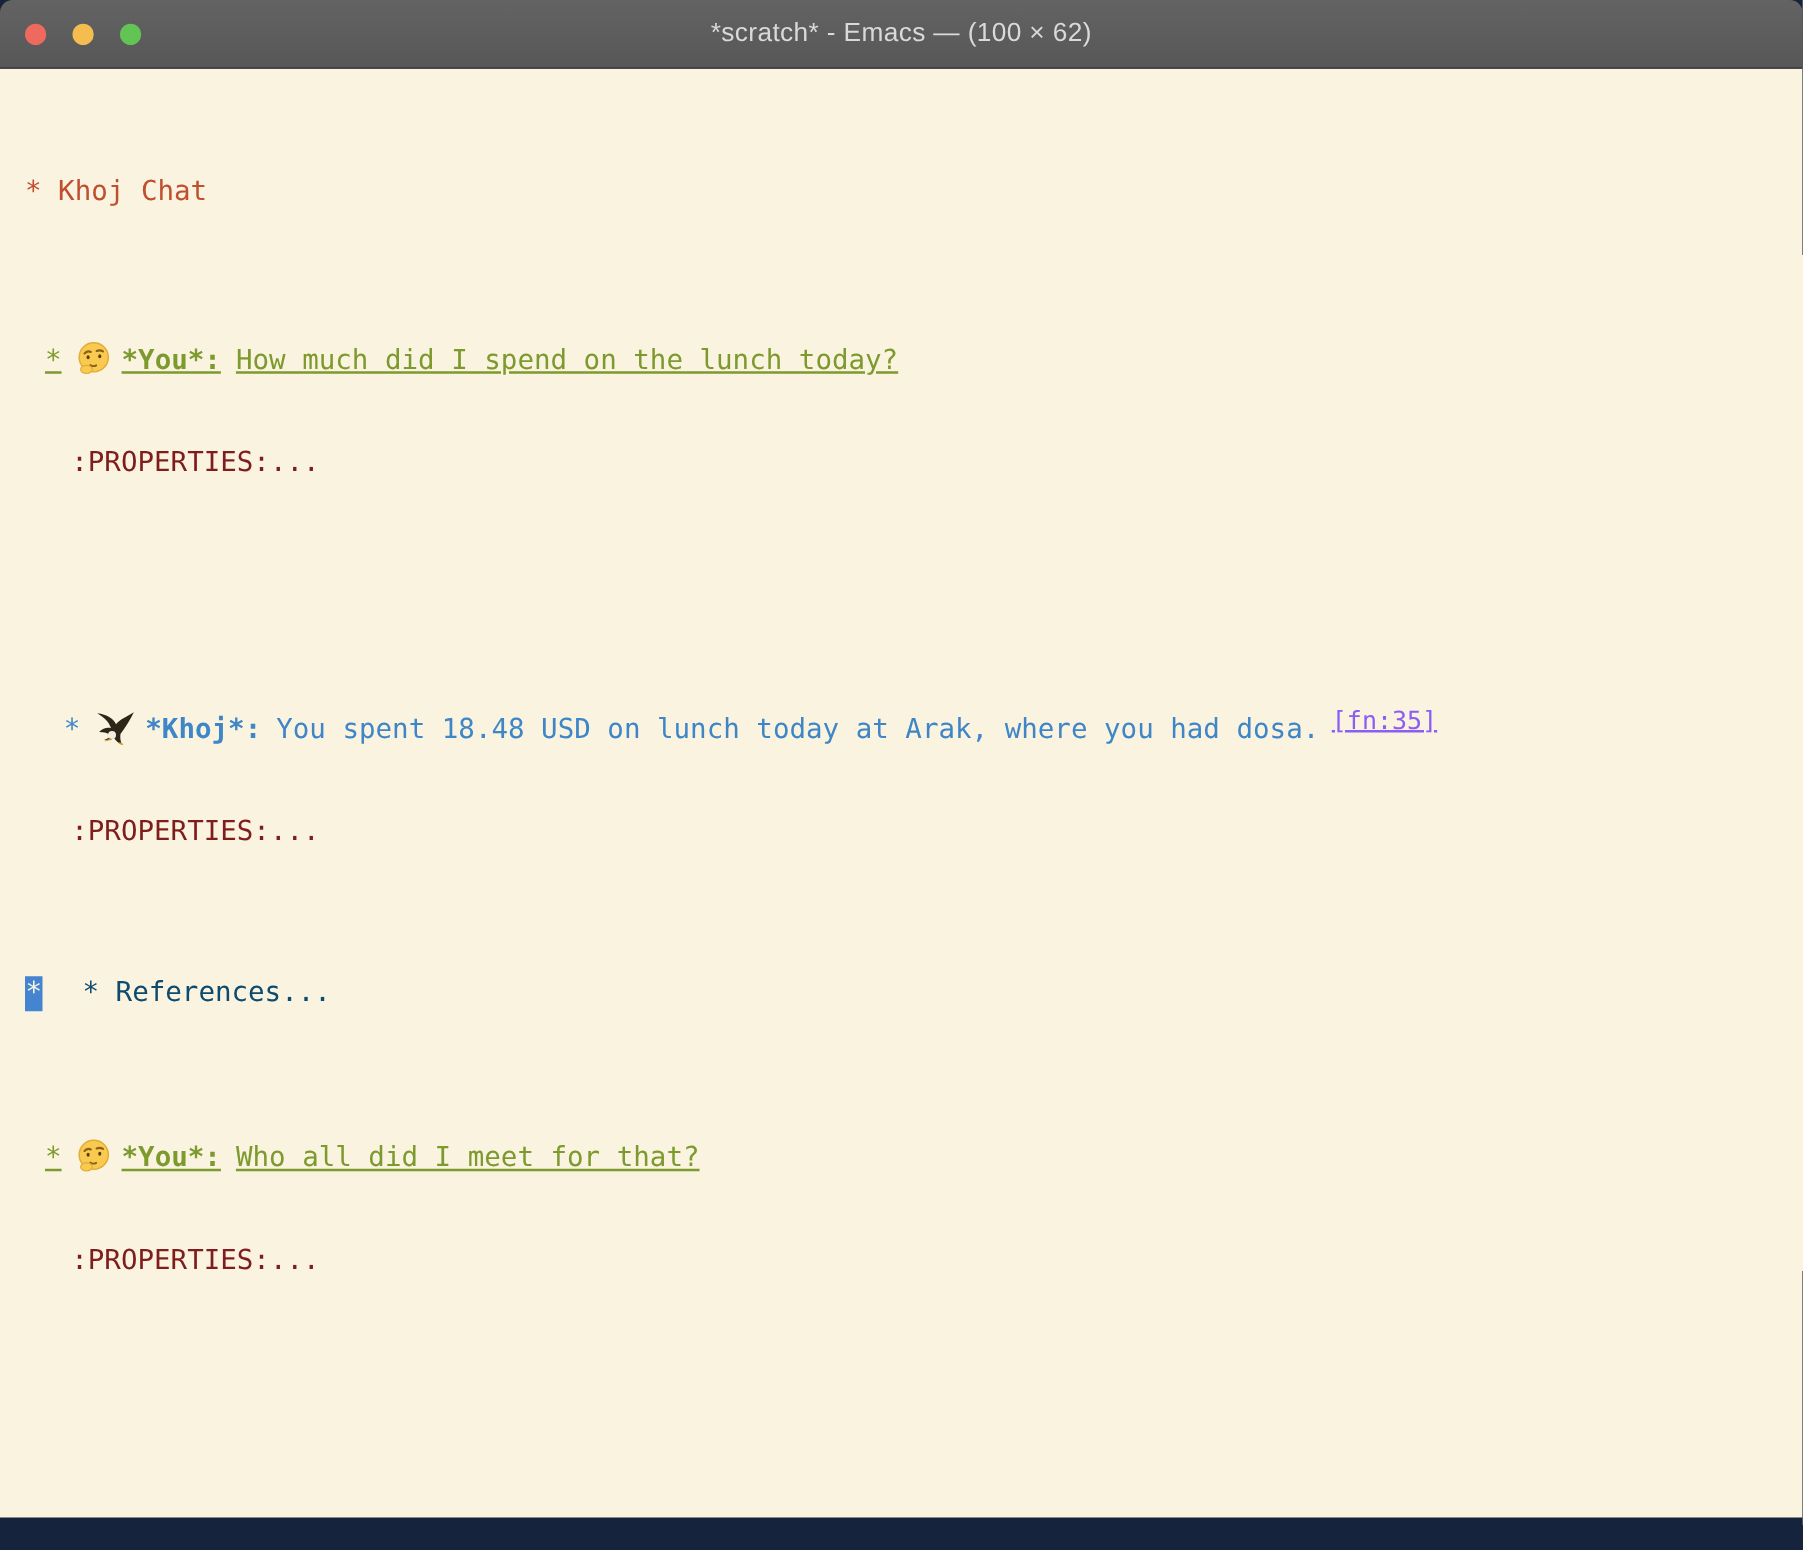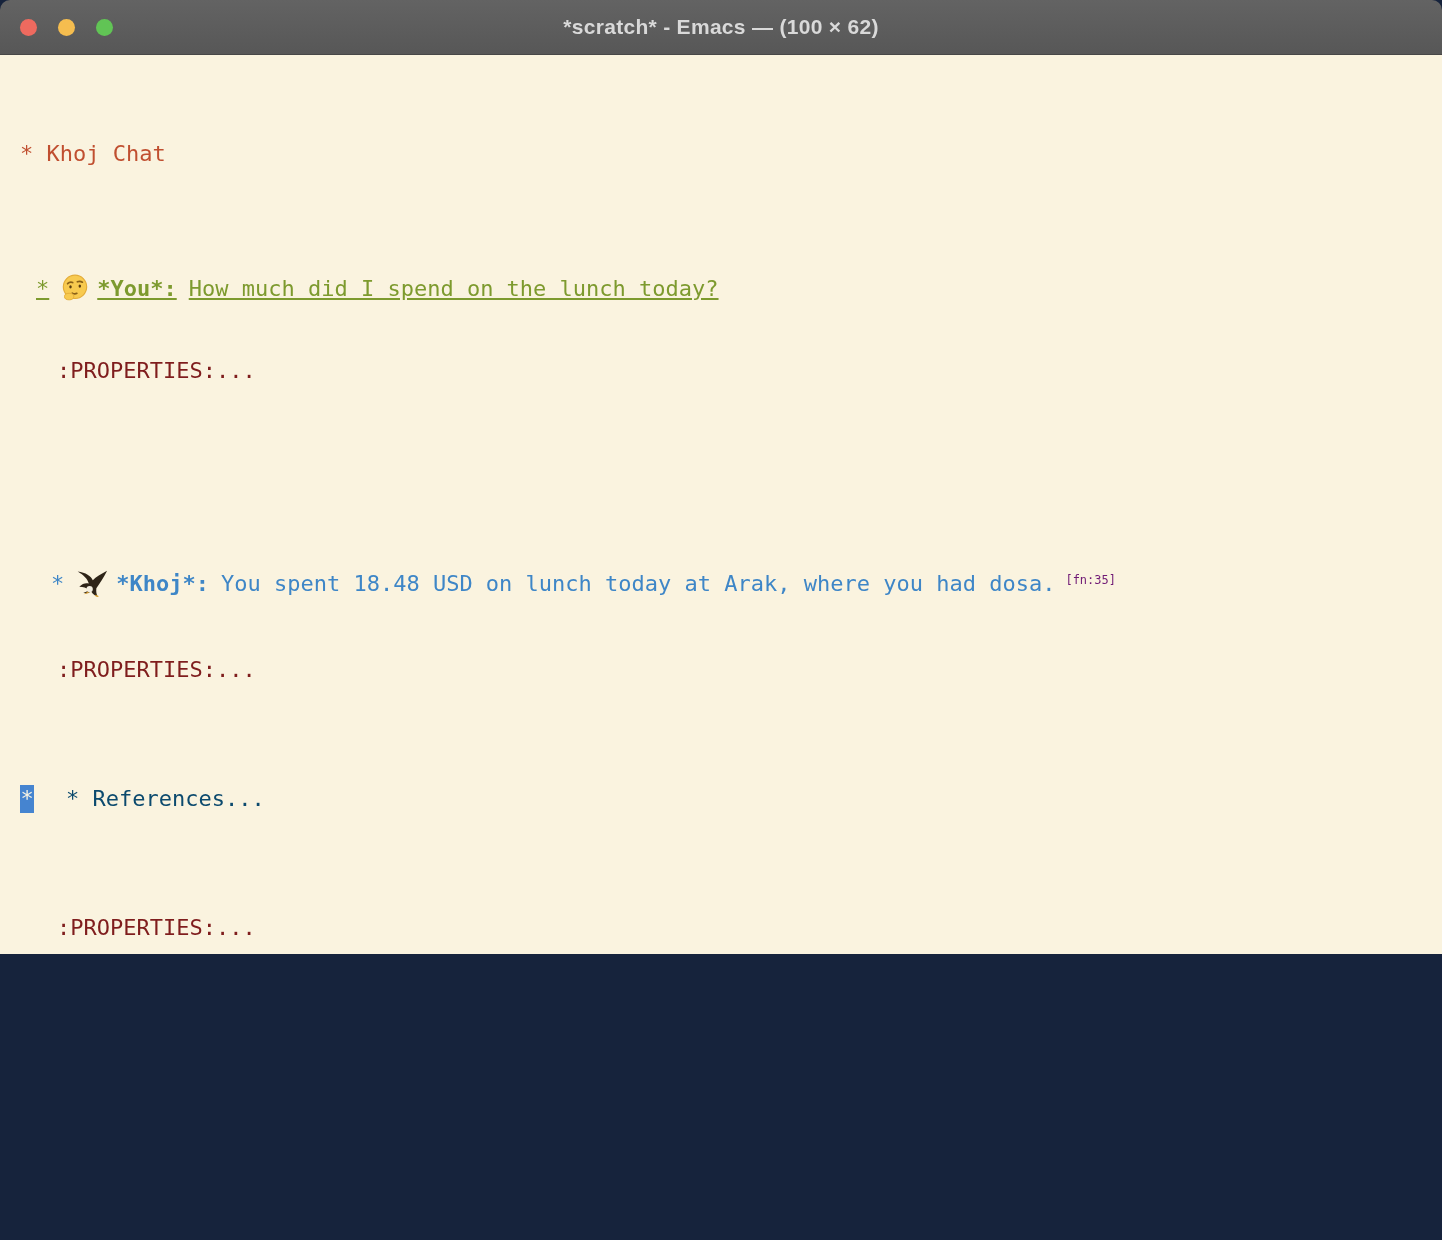--- a/index.html
+++ b/index.html
@@ -18,25 +18,25 @@
     position:relative;
     display:flex; align-items:center; justify-content:center;
   }
   .traffic { position:absolute; left:20px; top:0; height:55px; display:flex; align-items:center; gap:21px; }
   .tl { width:17px; height:17px; border-radius:50%; }
   .tl.red    { background:#ee6a5f; }
   .tl.yellow { background:#f5bd4f; }
   .tl.green  { background:#61c455; }
   .title {
     font-family:"Liberation Sans", sans-serif;
-    font-weight:bold; font-size:21px; color:#d9d9d9; letter-spacing:.3px;
+    font-weight:normal; font-size:21px; color:#d9d9d9; letter-spacing:.3px;
   }
   
   .buffer {
-    height:899px;
+    height:1159px;
     background:#faf3df;
     padding:6px 10px 0 20px;
     font-size:22px;
     color:#5e7179;
     white-space:pre;
   }
   .l       { line-height:28px; min-height:28px; }
   .l-head  { line-height:35px; min-height:35px; }
   .l-props { line-height:30px; min-height:30px; padding-left:37px; color:#7f1d1d; }
   .l-blank { height:30px; }
@@ -47,22 +47,22 @@
   .cursor {
     background:#4584d0; color:#f8f4e4;
     display:inline-block; min-width:14px; text-align:center;
   }
   .refs-heading { color:#0c4a6e; margin-left:32px; }
   .star { margin-right:10px; }
   .speaker { font-weight:bold; }
   .msg-text { margin-left:12px; }
   .emoji { vertical-align:-6px; margin:0 8px 0 2px; }
   .footnote {
-    color:#701a75; 
-    font-size:12px; position:relative; top:-7px; margin-left:10px;
+    color:#8b5cf6; text-decoration:underline;
+    font-size:20px; position:relative; top:-7px; margin-left:10px;
   }
 </style>
 </head>
 <body>
 
 <div class="window">
 
   <div class="titlebar">
     <div class="traffic">
       <div class="tl red"></div>
@@ -95,20 +95,29 @@
           <circle cx="17" cy="24" r="4" fill="#f2ede0"></circle>
           <path d="M15 27 L9.5 30.5 L16 29 Z" fill="#d89c27"></path>
           <path d="M24 32 l4 1.5" stroke="#d89c27" stroke-width="1.6"></path>
         </svg><span class="speaker">*Khoj*:</span><span class="msg-text">You spent 18.48 USD on lunch today at Arak, where you had dosa.</span><span class="footnote">[fn:35]</span></div>
     <div class="l l-props">:PROPERTIES:...</div>
 
     
     <div class="refs-line"><span class="cursor">*</span><span class="refs-heading">* References...</span></div>
 
     
+    <div class="l l-head m-you"><span class="star">*</span><svg class="emoji" viewBox="0 0 36 36" width="28" height="28">
+          <circle cx="18" cy="16.5" r="15" fill="#f8ca4f" stroke="#e3ac38" stroke-width="1.5"></circle>
+          <path d="M8.5 12.5 Q11.5 9.5 15 11" stroke="#8a6118" stroke-width="2.2" fill="none" stroke-linecap="round"></path>
+          <path d="M21 10 Q24.5 8.5 27.5 10.5" stroke="#8a6118" stroke-width="2.2" fill="none" stroke-linecap="round"></path>
+          <ellipse cx="12.2" cy="16.5" rx="1.6" ry="2.1" fill="#5b3d10"></ellipse>
+          <ellipse cx="24.2" cy="15.5" rx="1.6" ry="2.1" fill="#5b3d10"></ellipse>
+          <path d="M14.5 24.5 Q17.5 26.5 20.5 24.8" stroke="#8a6118" stroke-width="2" fill="none" stroke-linecap="round"></path>
+          <ellipse cx="10.5" cy="29" rx="6" ry="4.2" fill="#f8ca4f" stroke="#e3ac38" stroke-width="1.2"></ellipse>
+        </svg><span class="speaker">*You*:</span><span class="msg-text">Who all did I meet for that?</span></div>
     <div class="l l-props">:PROPERTIES:...</div>
     <div class="l-blank"></div>
 
     
     
     
 
     
     
     

